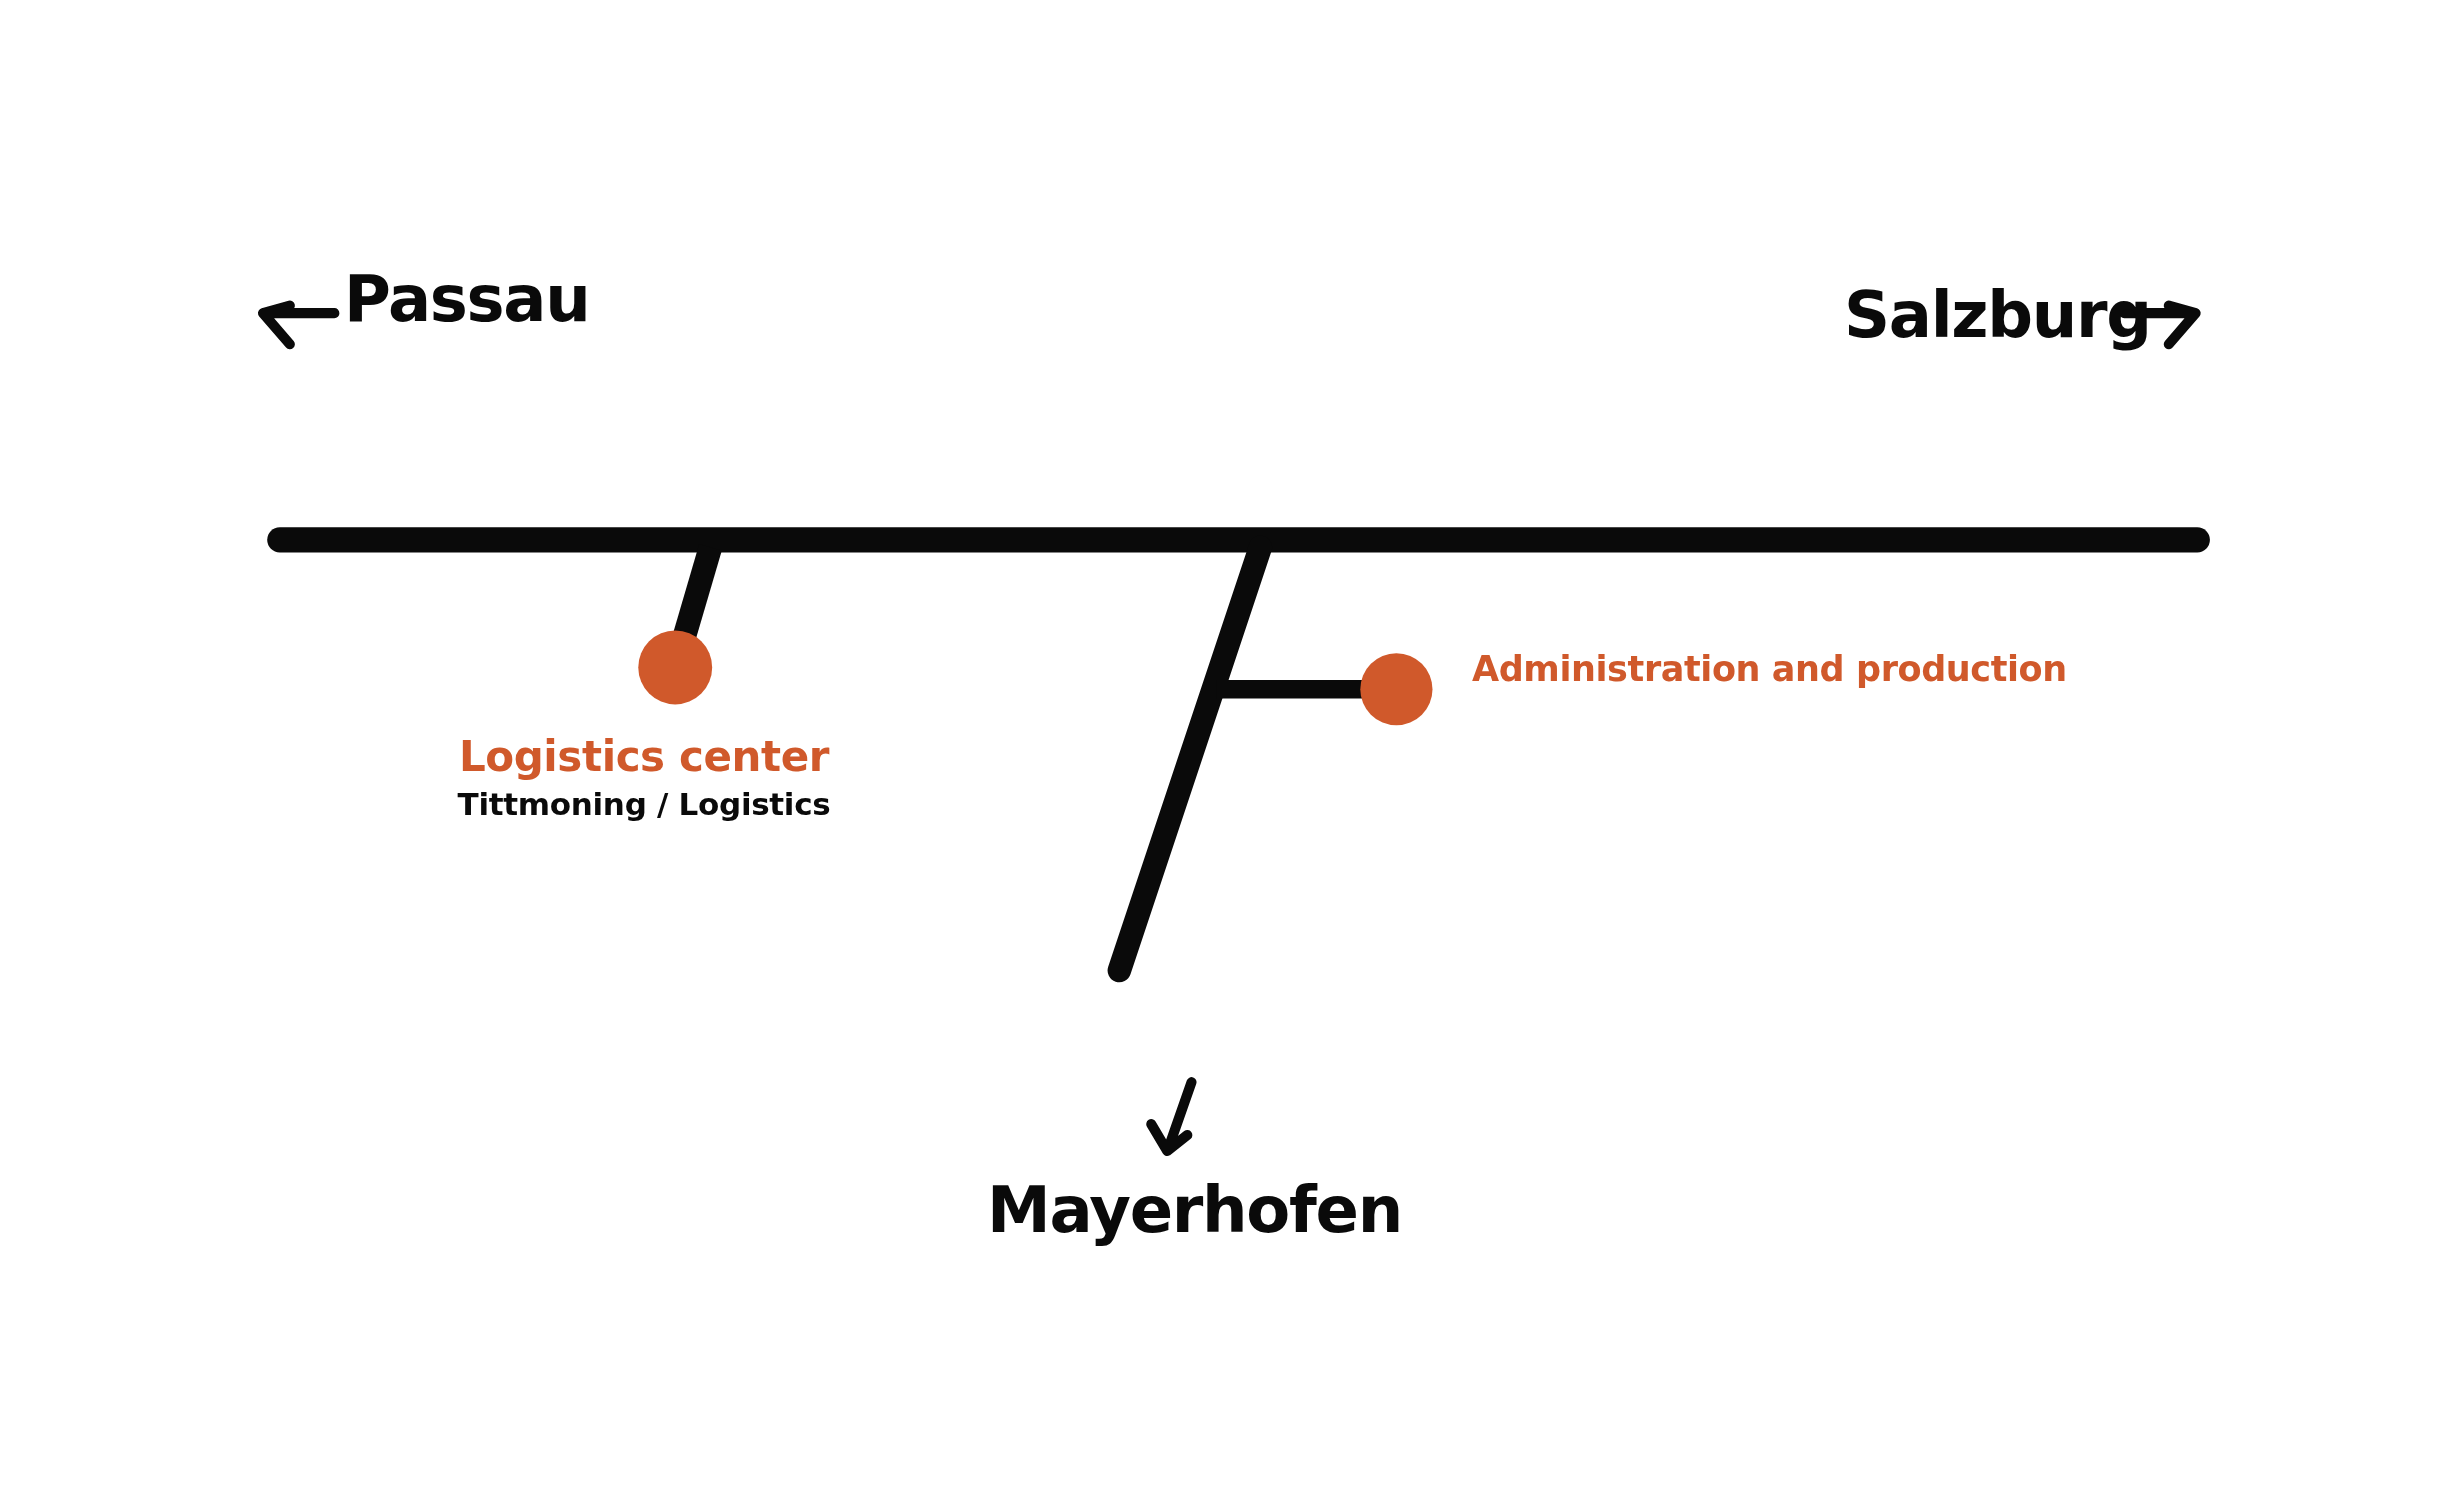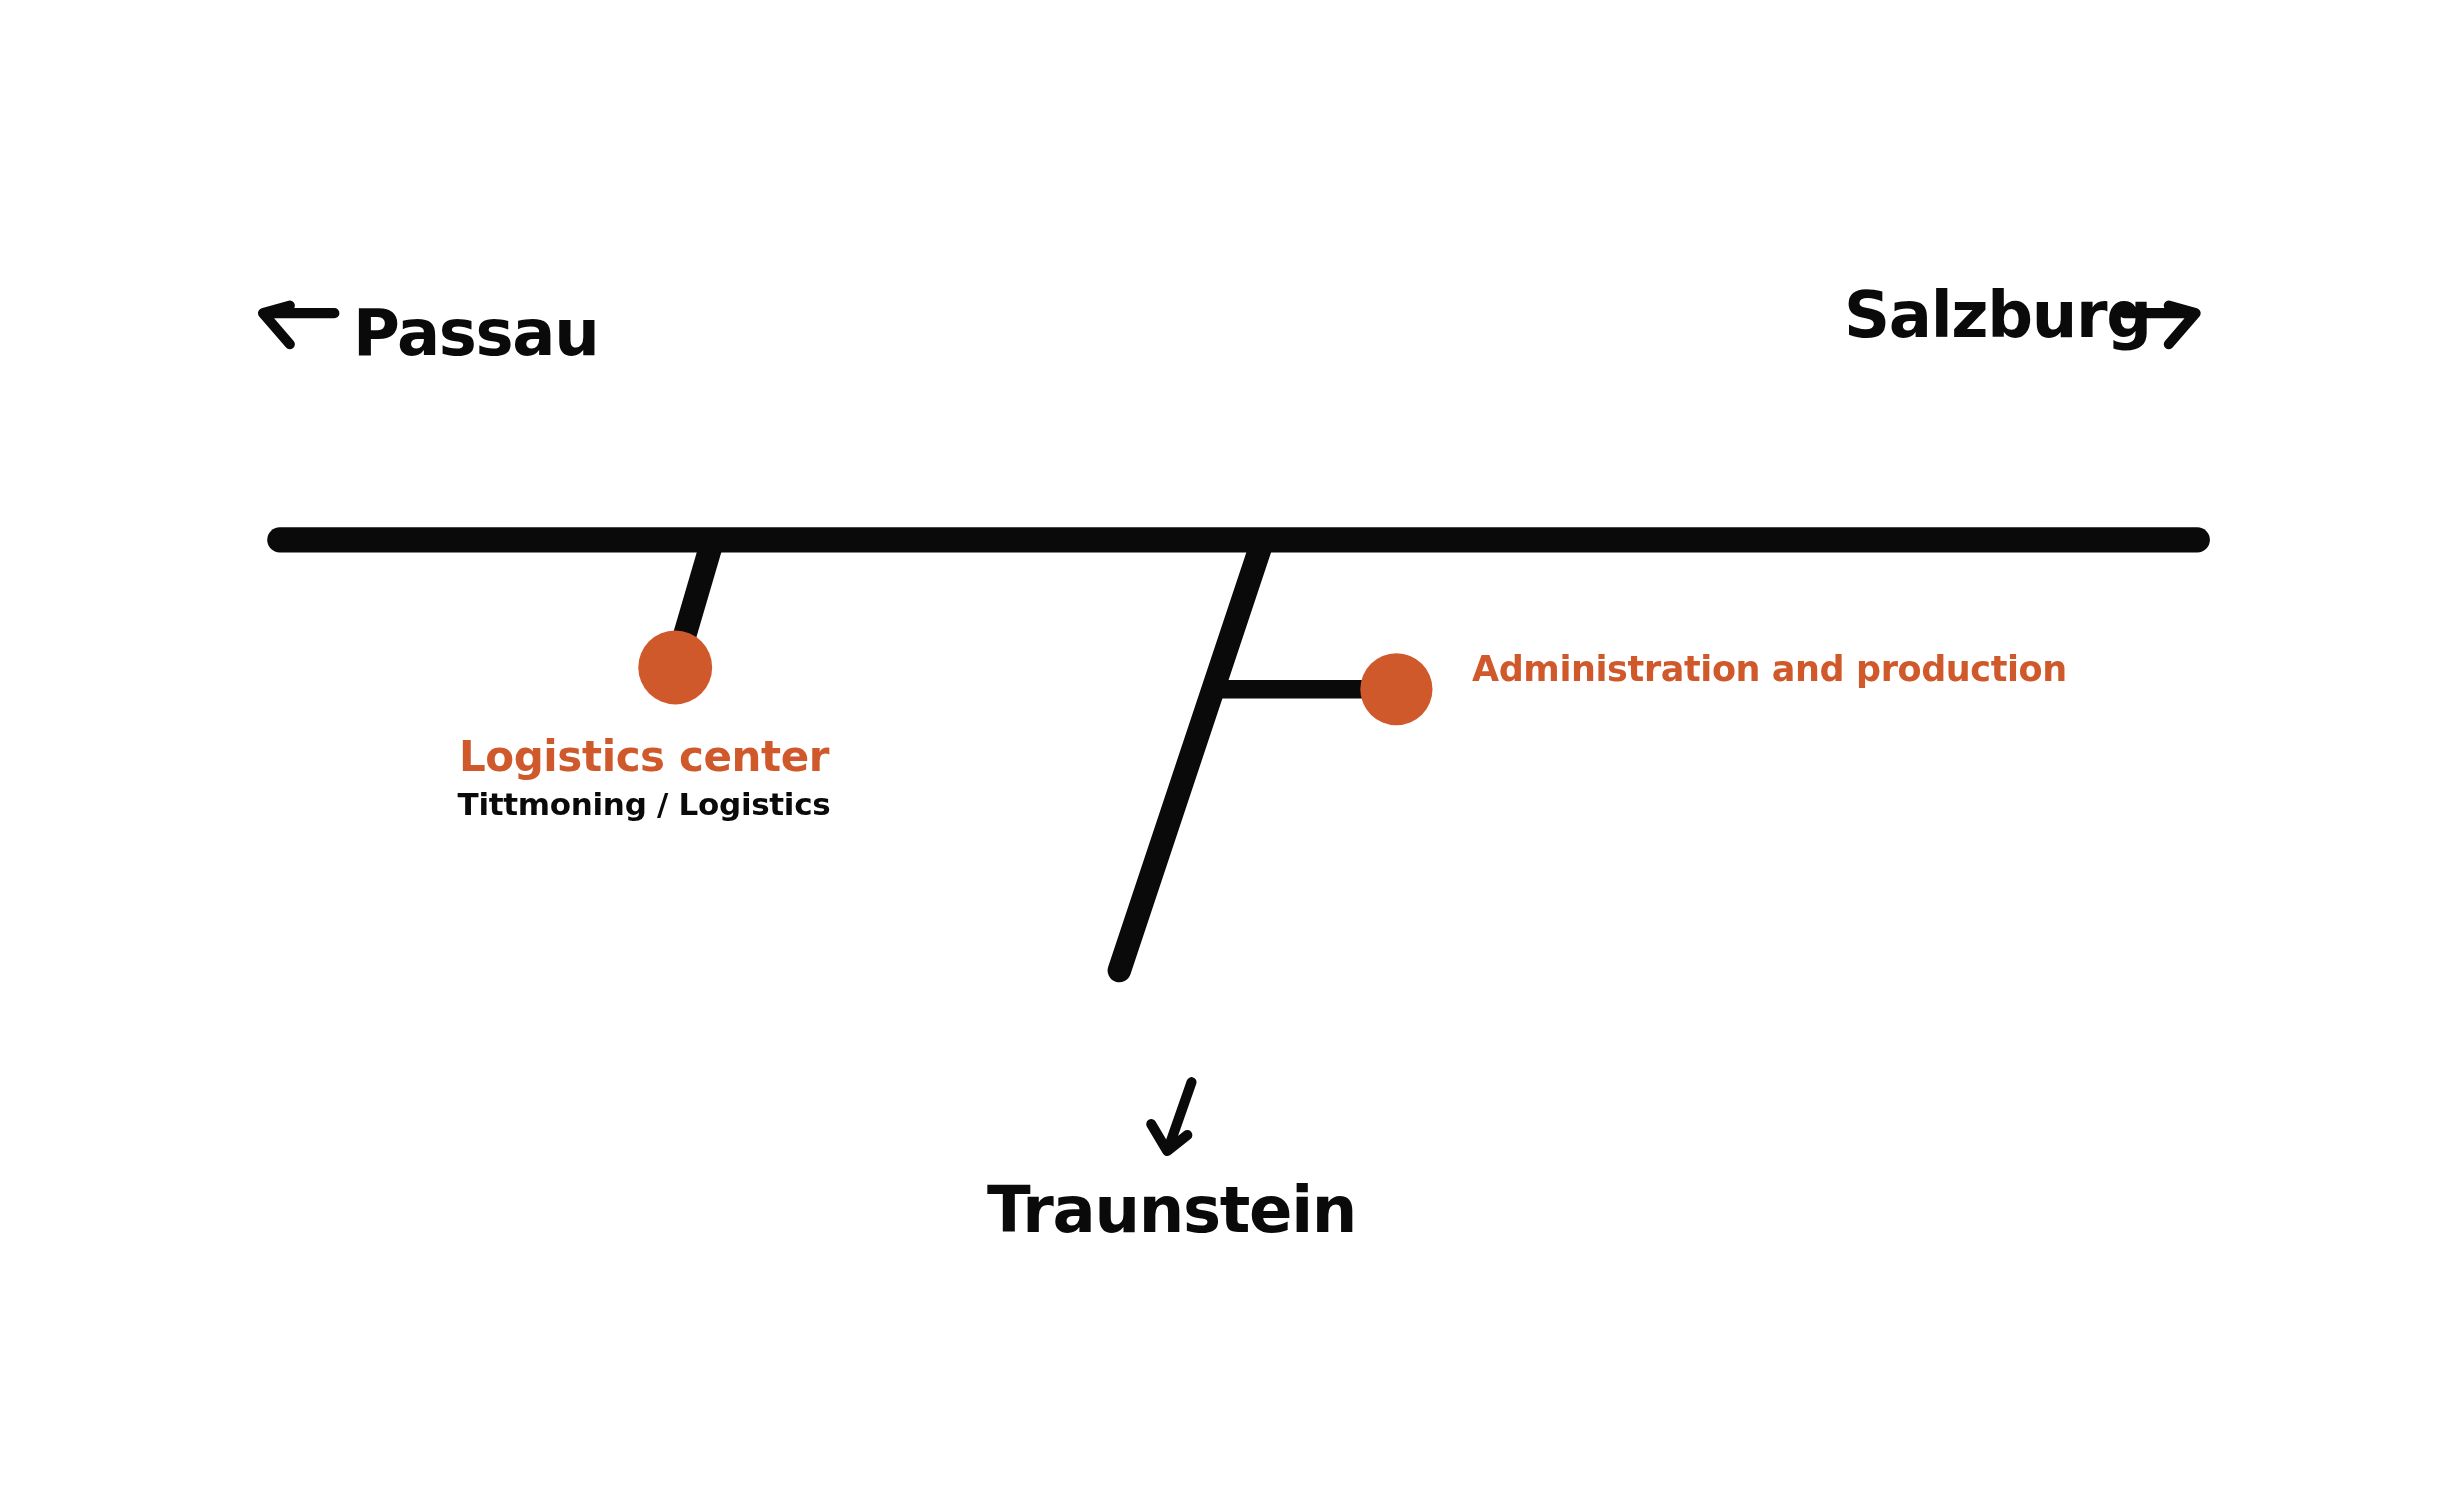--- a/index.html
+++ b/index.html
@@ -77,29 +77,29 @@
 
     <path class="road" d="M347 366 L314 373 M314 373 L347 410 M314 373 H 398" stroke-width="0" visibility="hidden"></path>
     <path class="road" d="M345 365 L314 373 L344 411 M316 374 H 398" stroke-width="0" visibility="hidden"></path>
     <path class="road" d="M345 364 L313 373 L345 410 M314 373 H 398" stroke-width="12" stroke-linecap="round" stroke-linejoin="round"></path>
 
     <path class="road" d="M2583 364 L2615 373 L2583 410 M2614 373 H 2530" stroke-width="12" stroke-linecap="round" stroke-linejoin="round"></path>
 
     <path class="road" d="M1419 1289 L1392 1366 M1371 1339 L1390 1371 L1414 1352" stroke-width="12" stroke-linecap="round" stroke-linejoin="round"></path>
   </svg>
 
-  <div class="city-name" style="left:344px; top:295px;margin-left:9px;">Passau</div>
+  <div class="city-name" style="left:344px; top:261px;">Passau</div>
 
   <div class="city-name" style="left:1844px; top:277px;">Salzburg</div>
 
   <div class="loc-block centered" style="left:350px; top:731px; width:588px;">
     <div class="loc-title">Logistics center</div>
     <div class="loc-address">Tittmoning / Logistics</div>
   </div>
 
   <div class="loc-block" style="left:1472px; top:648px;">
     <div class="loc-title smaller">Administration and production</div>
   </div>
 
-  <div class="city-name centered" style="left:987px; top:1172px; width:336px;">Traunstein</div>
+  <div class="city-name centered" style="left:987px; top:1172px; width:336px;">Mayerhofen</div>
 
 </div>
 
 
 </body></html>

